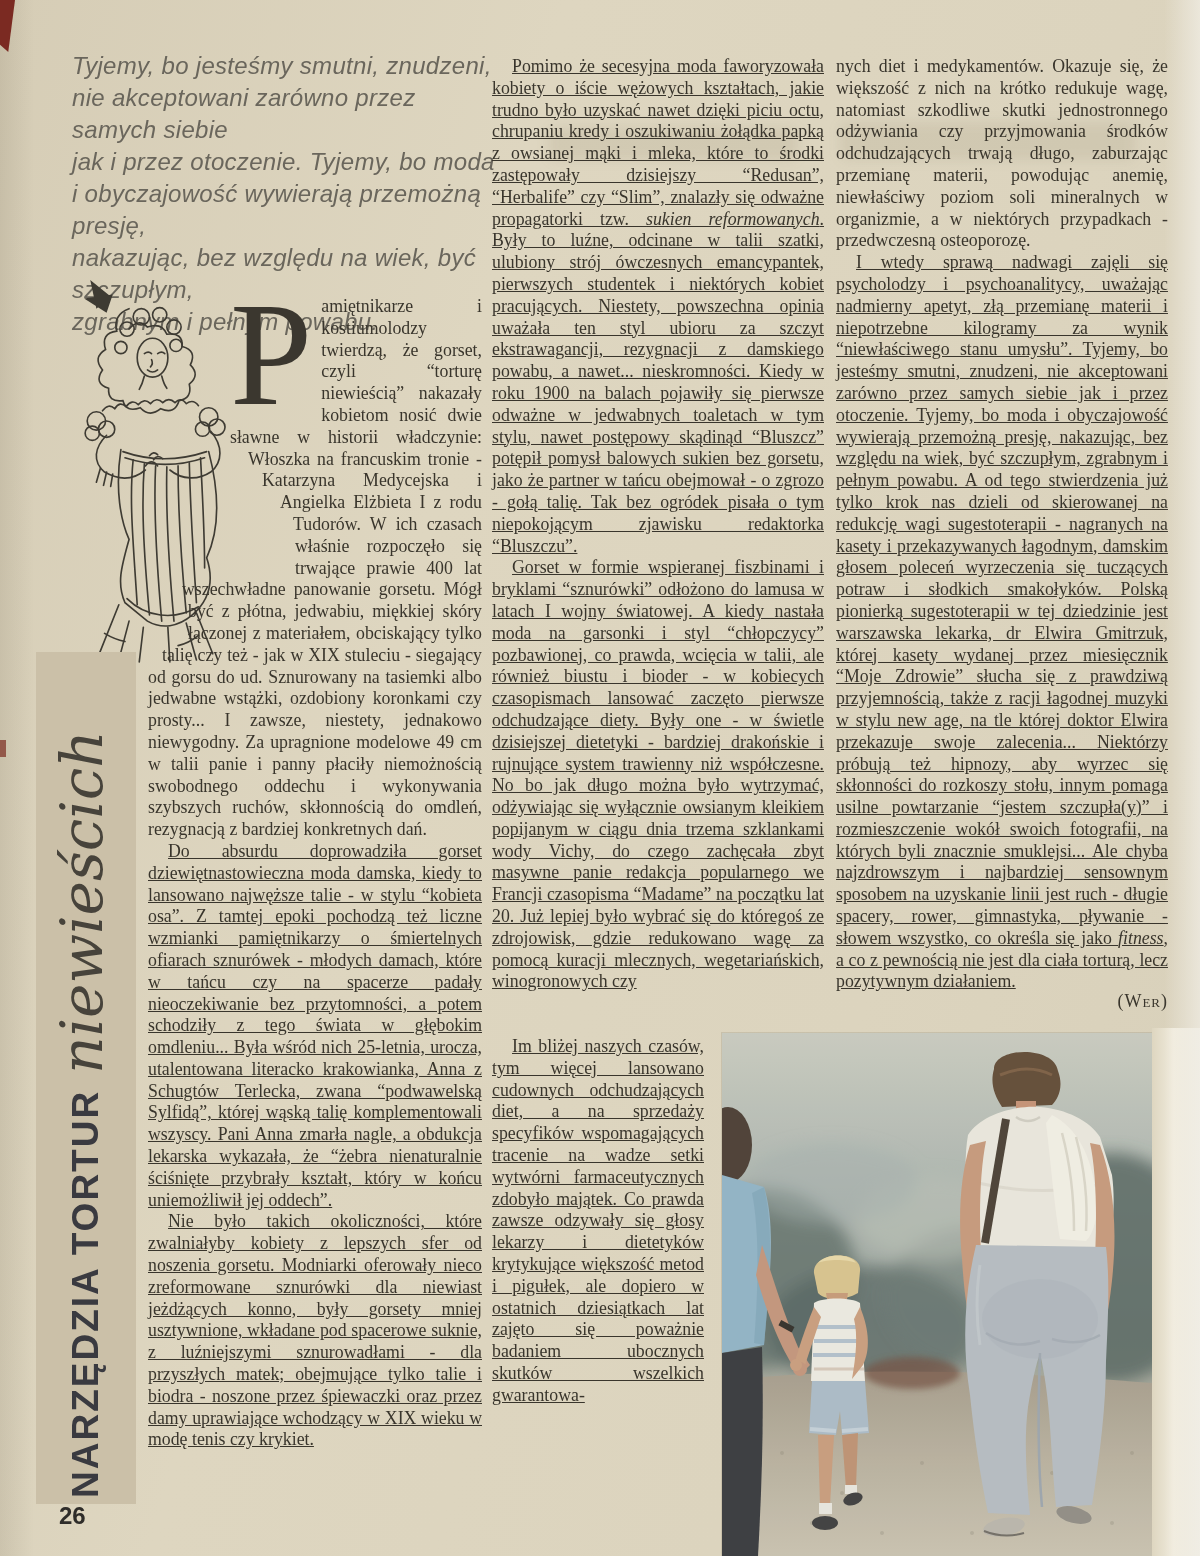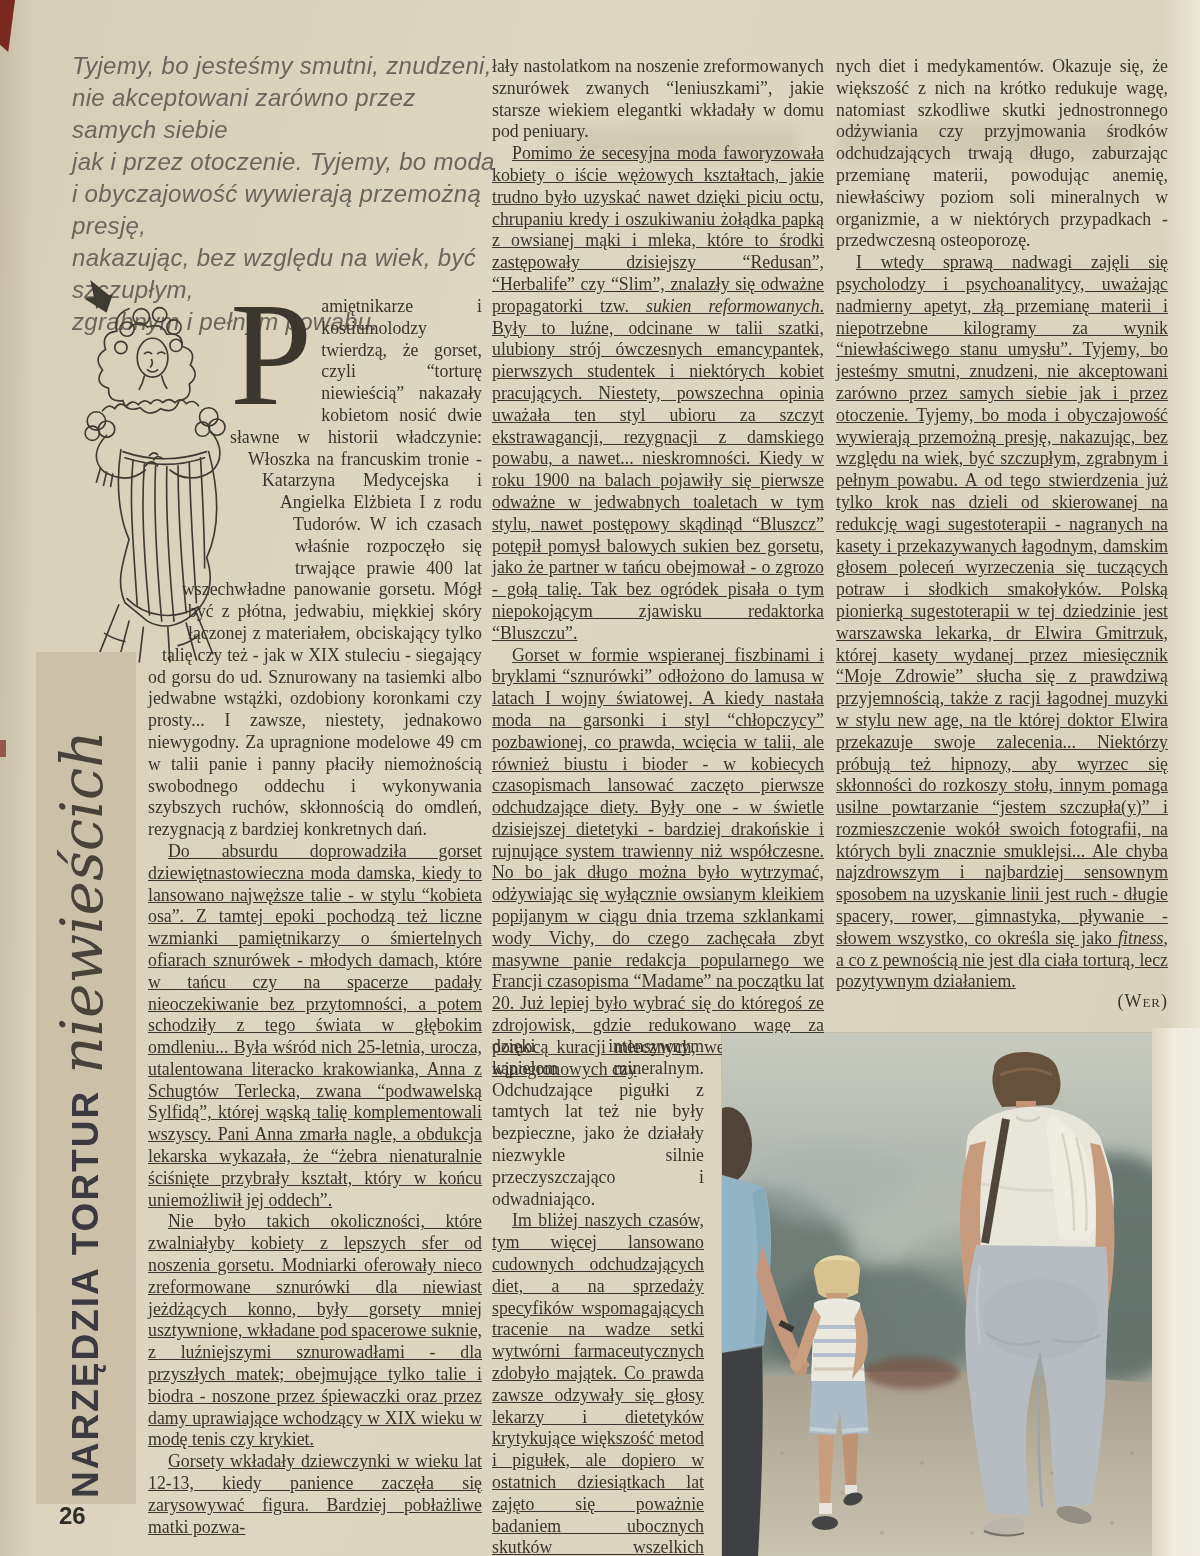--- a/index.html
+++ b/index.html
@@ -140,31 +140,28 @@
     <div class="st" style="width:145px"></div>
     <div class="st" style="width:147px"></div>
     <div class="st" style="width:34px"></div>
     <div class="st" style="width:24px"></div>
     <div class="st" style="width:40px"></div>
     <div class="st" style="width:14px"></div>
     <div>
         <p>amiętnikarze i kostiumolodzy twierdzą, że gorset, czyli “torturę niewieścią” nakazały kobietom nosić dwie sławne w historii władczynie: Włoszka na francuskim tronie - Katarzyna Medycejska i Angielka Elżbieta I z rodu Tudorów. W ich czasach właśnie rozpoczęło się trwające prawie 400 lat wszechwładne panowanie gorsetu. Mógł być z płótna, jedwabiu, miękkiej skóry łączonej z materiałem, obciskający tylko talię czy też - jak w XIX stuleciu - siegający od gorsu do ud. Sznurowany na tasiemki albo jedwabne wstążki, ozdobiony koronkami czy prosty... I zawsze, niestety, jednakowo niewygodny. Za upragnione modelowe 49 cm w talii panie i panny płaciły niemożnością swobodnego oddechu i wykonywania szybszych ruchów, skłonnością do omdleń, rezygnacją z bardziej konkretnych dań.</p>
         <p class="ind">Do absurdu doprowadziła gorset dziewiętnastowieczna moda damska, kiedy to lansowano najwęższe talie - w stylu “kobieta osa”. Z tamtej epoki pochodzą też liczne wzmianki pamiętnikarzy o śmiertelnych ofiarach sznurówek - młodych damach, które w tańcu czy na spacerze padały nieoczekiwanie bez przytomności, a potem schodziły z tego świata w głębokim omdleniu... Była wśród nich 25-letnia, urocza, utalentowana literacko krakowianka, Anna z Schugtów Terlecka, zwana “podwawelską Sylfidą”, której wąską talię komplementowali wszyscy. Pani Anna zmarła nagle, a obdukcja lekarska wykazała, że “żebra nienaturalnie ściśnięte przybrały kształt, który w końcu uniemożliwił jej oddech”.</p>
         <p class="ind">Nie było takich okoliczności, które zwalniałyby kobiety z lepszych sfer od noszenia gorsetu. Modniarki oferowały nieco zreformowane sznurówki dla niewiast jeżdżących konno, były gorsety mniej usztywnione, wkładane pod spacerowe suknie, z luźniejszymi sznurowadłami - dla przyszłych matek; obejmujące tylko talie i biodra - noszone przez śpiewaczki oraz przez damy uprawiające wchodzący w XIX wieku w modę tenis czy krykiet.</p>
-        <p class="ind">Gorsety wkładały dziewczynki w wieku lat 12-13, kiedy panience zaczęła się zarysowywać figura. Bardziej pobłażliwe matki pozwa-</p>
       </div>
   </div>
 
   <div class="col col2">
-      <p>łały nastolatkom na noszenie zreformowanych sznurówek zwanych “leniuszkami”, jakie starsze wiekiem elegantki wkładały w domu pod peniuary.</p>
       <p class="ind">Pomimo że secesyjna moda faworyzowała kobiety o iście wężowych kształtach, jakie trudno było uzyskać nawet dzięki piciu octu, chrupaniu kredy i oszukiwaniu żołądka papką z owsianej mąki i mleka, które to środki zastępowały dzisiejszy “Redusan”, “Herbalife” czy “Slim”, znalazły się odważne propagatorki tzw. <i>sukien reformowanych</i>. Były to luźne, odcinane w talii szatki, ulubiony strój ówczesnych emancypantek, pierwszych studentek i niektórych kobiet pracujących. Niestety, powszechna opinia uważała ten styl ubioru za szczyt ekstrawagancji, rezygnacji z damskiego powabu, a nawet... nieskromności. Kiedy w roku 1900 na balach pojawiły się pierwsze odważne w jedwabnych toaletach w tym stylu, nawet postępowy skądinąd “Bluszcz” potępił pomysł balowych sukien bez gorsetu, jako że partner w tańcu obejmował - o zgrozo - gołą talię. Tak bez ogródek pisała o tym niepokojącym zjawisku redaktorka “Bluszczu”.</p>
       <p class="ind">Gorset w formie wspieranej fiszbinami i bryklami “sznurówki” odłożono do lamusa w latach I wojny światowej. A kiedy nastała moda na garsonki i styl “chłopczycy” pozbawionej, co prawda, wcięcia w talii, ale również biustu i bioder - w kobiecych czasopismach lansować zaczęto pierwsze odchudzające diety. Były one - w świetle dzisiejszej dietetyki - bardziej drakońskie i rujnujące system trawienny niż współczesne. No bo jak długo można było wytrzymać, odżywiając się wyłącznie owsianym kleikiem popijanym w ciągu dnia trzema szklankami wody Vichy, do czego zachęcała zbyt masywne panie redakcja popularnego we Francji czasopisma “Madame” na początku lat 20. Już lepiej było wybrać się do któregoś ze zdrojowisk, gdzie redukowano wagę za pomocą kuracji mlecznych, wegetariańskich, winogronowych czy</p>
     </div>
   <div class="col col2n">
-      <p>dzięki intensywnym kąpielom mineralnym. Odchudzające pigułki z tamtych lat też nie były bezpieczne, jako że działały niezwykle silnie przeczyszczająco i odwadniająco.</p>
       <p class="ind">Im bliżej naszych czasów, tym więcej lansowano cudownych odchudzających diet, a na sprzedaży specyfików wspomagających tracenie na wadze setki wytwórni farmaceutycznych zdobyło majątek. Co prawda zawsze odzywały się głosy lekarzy i dietetyków krytykujące większość metod i pigułek, ale dopiero w ostatnich dziesiątkach lat zajęto się poważnie badaniem ubocznych skutków wszelkich gwarantowa-</p>
     </div>
   <div class="col col3">
       <p>nych diet i medykamentów. Okazuje się, że większość z nich na krótko redukuje wagę, natomiast szkodliwe skutki jednostronnego odżywiania czy przyjmowania środków odchudzających trwają długo, zaburzając przemianę materii, powodując anemię, niewłaściwy poziom soli mineralnych w organizmie, a w niektórych przypadkach - przedwczesną osteoporozę.</p>
       <p class="ind">I wtedy sprawą nadwagi zajęli się psycholodzy i psychoanalitycy, uważając nadmierny apetyt, złą przemianę materii i niepotrzebne kilogramy za wynik “niewłaściwego stanu umysłu”. Tyjemy, bo jesteśmy smutni, znudzeni, nie akceptowani zarówno przez samych siebie jak i przez otoczenie. Tyjemy, bo moda i obyczajowość wywierają przemożną presję, nakazując, bez względu na wiek, być szczupłym, zgrabnym i pełnym powabu. A od tego stwierdzenia już tylko krok nas dzieli od skierowanej na redukcję wagi sugestoterapii - nagranych na kasety i przekazywanych łagodnym, damskim głosem poleceń wyrzeczenia się tuczących potraw i słodkich smakołyków. Polską pionierką sugestoterapii w tej dziedzinie jest warszawska lekarka, dr Elwira Gmitrzuk, której kasety wydanej przez miesięcznik “Moje Zdrowie” słucha się z prawdziwą przyjemnością, także z racji łagodnej muzyki w stylu new age, na tle której doktor Elwira przekazuje swoje zalecenia... Niektórzy próbują też hipnozy, aby wyrzec się skłonności do rozkoszy stołu, innym pomaga usilne powtarzanie “jestem szczupła(y)” i rozmieszczenie wokół swoich fotografii, na których byli znacznie smuklejsi... Ale chyba najzdrowszym i najbardziej sensownym sposobem na uzyskanie linii jest ruch - długie spacery, rower, gimnastyka, pływanie - słowem wszystko, co określa się jako <i>fitness</i>, a co z pewnością nie jest dla ciała torturą, lecz pozytywnym działaniem.</p>
     </div>
   <div class="byline">(Wer)</div>
 
   <div class="strip"></div>
   <div class="strip-rot">

